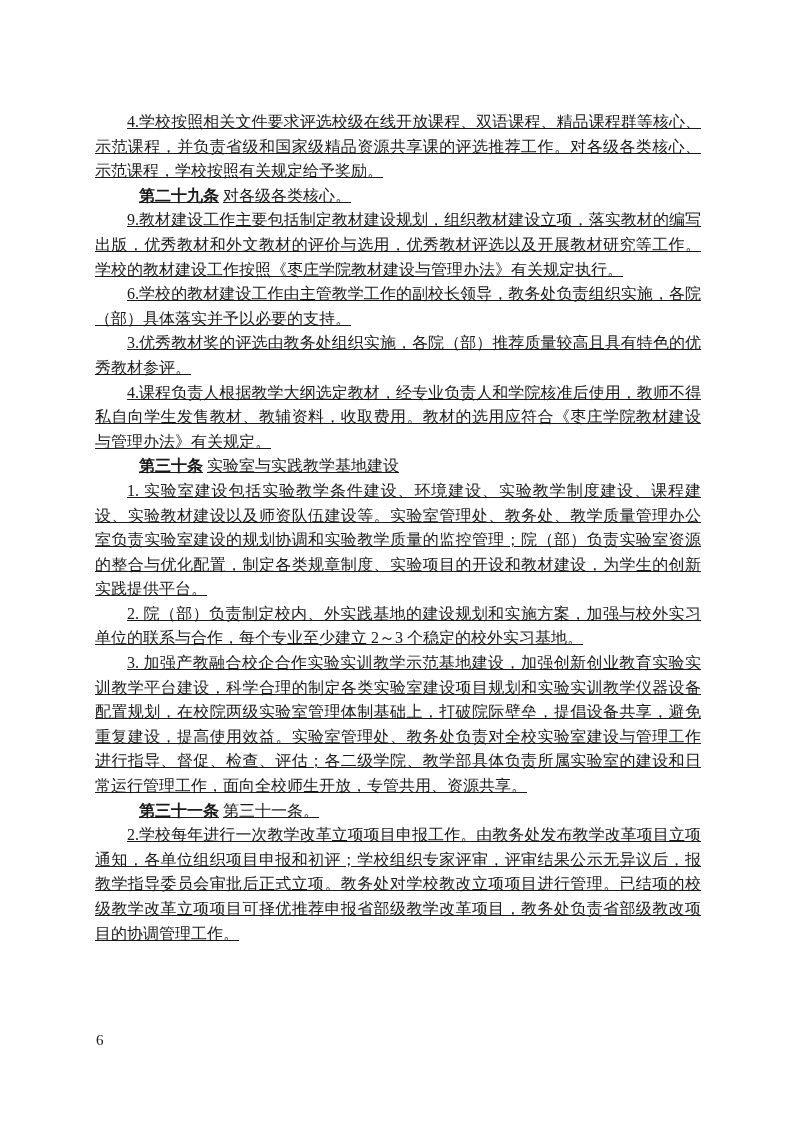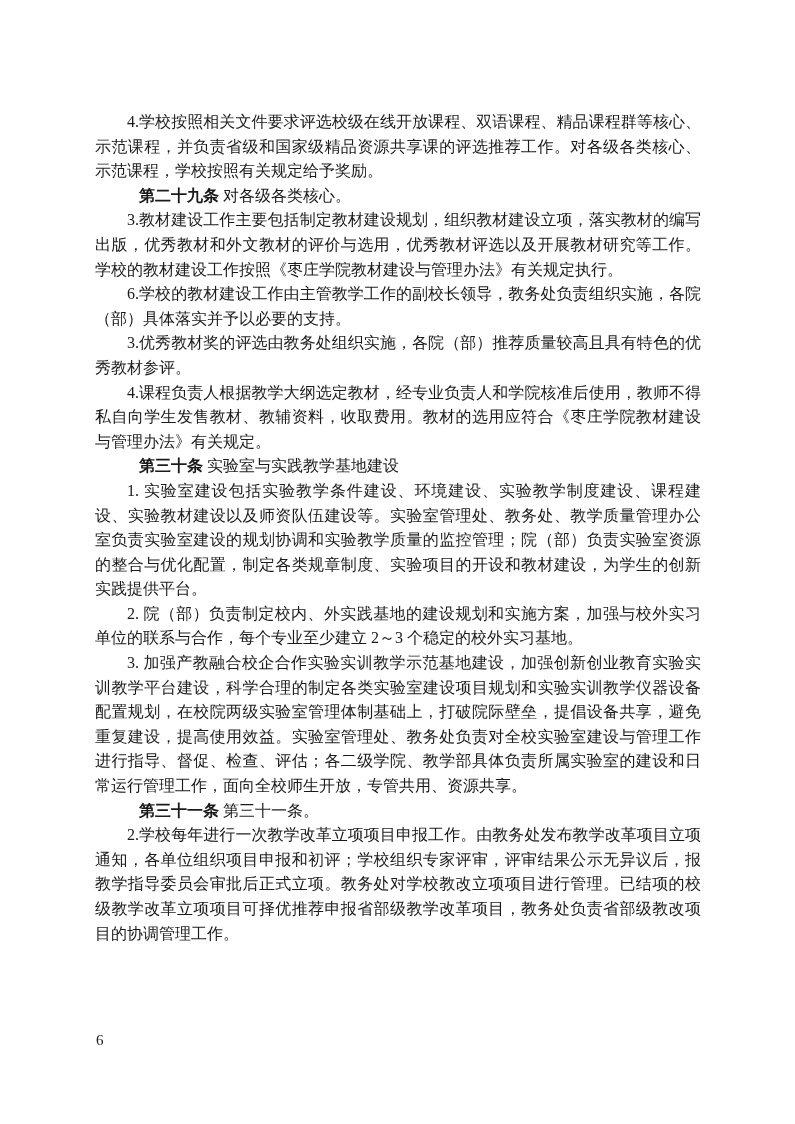--- a/index.html
+++ b/index.html
@@ -30,20 +30,21 @@
     width: 606px;
     font-size: 16px;
     line-height: 24.6px;
     text-align: justify;
     text-justify: inter-ideograph;
   }
   .para {
     margin: 0;
     padding: 0;
     text-indent: 2em;
+    text-decoration: underline;
   }
   .para.heading .article-number {
     font-weight: bold;
     margin-right: 0.25em;
     margin-left: 12px;
   }
   .page-number {
     position: absolute;
     left: 96px;
     top: 1030px;
@@ -53,21 +54,21 @@
   }
 </style>
 </head>
 <body>
 
 <div class="page">
   <div class="content">
 
   <p class="para">4.学校按照相关文件要求评选校级在线开放课程、双语课程、精品课程群等核心、示范课程，并负责省级和国家级精品资源共享课的评选推荐工作。对各级各类核心、示范课程，学校按照有关规定给予奖励。</p>
       <p class="para heading"><span class="article-number">第二十九条</span><span class="article-title">对各级各类核心。</span></p>
-      <p class="para">3.教材建设工作主要包括制定教材建设规划，组织教材建设立项，落实教材的编写出版，优秀教材和外文教材的评价与选用，优秀教材评选以及开展教材研究等工作。学校的教材建设工作按照《枣庄学院教材建设与管理办法》有关规定执行。</p>
+      <p class="para">9.教材建设工作主要包括制定教材建设规划，组织教材建设立项，落实教材的编写出版，优秀教材和外文教材的评价与选用，优秀教材评选以及开展教材研究等工作。学校的教材建设工作按照《枣庄学院教材建设与管理办法》有关规定执行。</p>
       <p class="para">6.学校的教材建设工作由主管教学工作的副校长领导，教务处负责组织实施，各院（部）具体落实并予以必要的支持。</p>
       <p class="para">3.优秀教材奖的评选由教务处组织实施，各院（部）推荐质量较高且具有特色的优秀教材参评。</p>
       <p class="para">4.课程负责人根据教学大纲选定教材，经专业负责人和学院核准后使用，教师不得私自向学生发售教材、教辅资料，收取费用。教材的选用应符合《枣庄学院教材建设与管理办法》有关规定。</p>
       <p class="para heading"><span class="article-number">第三十条</span><span class="article-title">实验室与实践教学基地建设</span></p>
       <p class="para">1. 实验室建设包括实验教学条件建设、环境建设、实验教学制度建设、课程建设、实验教材建设以及师资队伍建设等。实验室管理处、教务处、教学质量管理办公室负责实验室建设的规划协调和实验教学质量的监控管理；院（部）负责实验室资源的整合与优化配置，制定各类规章制度、实验项目的开设和教材建设，为学生的创新实践提供平台。</p>
       <p class="para">2. 院（部）负责制定校内、外实践基地的建设规划和实施方案，加强与校外实习单位的联系与合作，每个专业至少建立 2～3 个稳定的校外实习基地。</p>
       <p class="para">3. 加强产教融合校企合作实验实训教学示范基地建设，加强创新创业教育实验实训教学平台建设，科学合理的制定各类实验室建设项目规划和实验实训教学仪器设备配置规划，在校院两级实验室管理体制基础上，打破院际壁垒，提倡设备共享，避免重复建设，提高使用效益。实验室管理处、教务处负责对全校实验室建设与管理工作进行指导、督促、检查、评估；各二级学院、教学部具体负责所属实验室的建设和日常运行管理工作，面向全校师生开放，专管共用、资源共享。</p>
       <p class="para heading"><span class="article-number">第三十一条</span><span class="article-title">第三十一条。</span></p>
       <p class="para">2.学校每年进行一次教学改革立项项目申报工作。由教务处发布教学改革项目立项通知，各单位组织项目申报和初评；学校组织专家评审，评审结果公示无异议后，报教学指导委员会审批后正式立项。教务处对学校教改立项项目进行管理。已结项的校级教学改革立项项目可择优推荐申报省部级教学改革项目，教务处负责省部级教改项目的协调管理工作。</p>
     </div>

